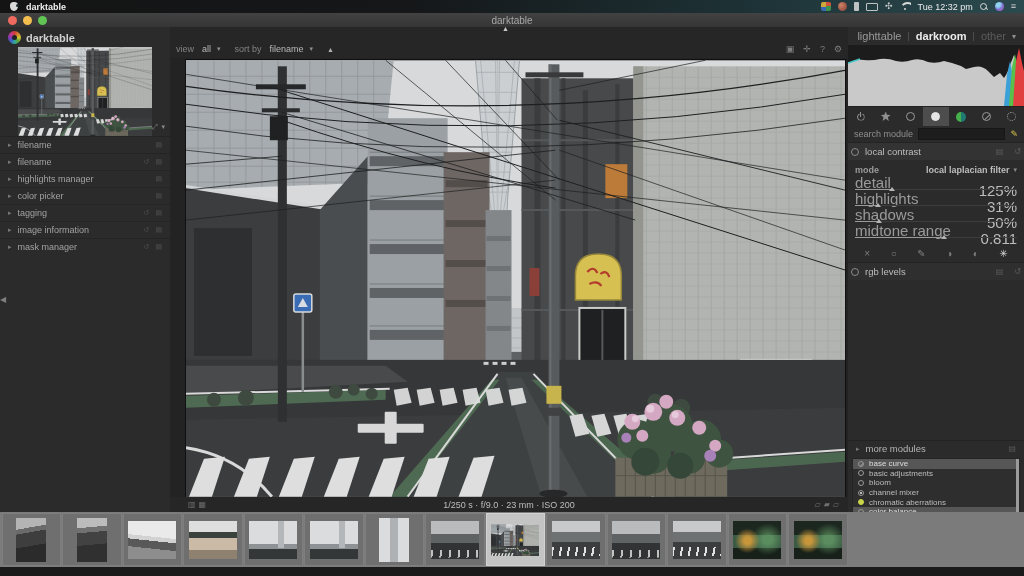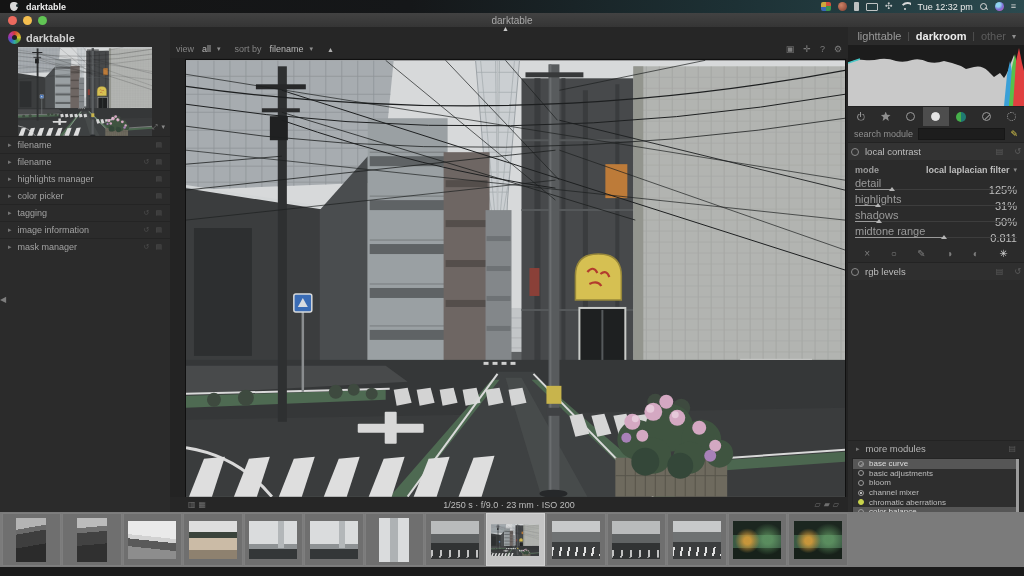--- a/index.html
+++ b/index.html
@@ -97,21 +97,21 @@
   .mod-head{height:17px;display:flex;align-items:center;gap:6px;padding:0 3px;font-size:9.5px;color:#bdbdbd;background:#333333;}
   .mod-power{width:8px;height:8px;border-radius:50%;border:1.3px solid #8a8a8a;box-sizing:border-box;}
   .mod-title{flex:1;}
   .mod-hico{font-size:8px;color:#7a7a7a;opacity:.6;margin-left:5px;}
   .lc-body{padding:3px 7px 4px 7px;}
   .lc-mode{display:flex;align-items:center;font-size:9px;height:14px;font-weight:bold;}
   .lc-mode .lab{color:#9a9a9a;flex:1;}
   .lc-mode .val{color:#bdbdbd;}
   .lc-mode .chev{color:#8a8a8a;font-size:7px;margin-left:4px;}
   .lc-slider{height:16px;position:relative;}
-  .lc-top{display:flex;font-size:11px;height:11px;align-items:center;gap:24px;}
+  .lc-top{display:flex;font-size:15px;height:11px;align-items:center;gap:24px;}
   .lc-top .lab{color:#9a9a9a;flex:1;}
   .lc-top .val{color:#bdbdbd;margin-top:15px;}
   .lc-track{position:relative;height:3px;}
   .lc-track::before{content:"";position:absolute;left:0;right:0;top:1px;height:1px;background:#3d3d3d;}
   .slider-fill{position:absolute;left:0;top:1px;height:1px;background:#9a9a9a;}
   .slider-marker{position:absolute;top:-1px;width:0;height:0;border-left:3px solid transparent;border-right:3px solid transparent;border-bottom:4px solid #b5b5b5;transform:translateX(-50%);}
   .blendrow{height:17px;display:flex;align-items:center;justify-content:space-around;padding:0 6px;font-size:10px;color:#7d7d7d;}
   .blendrow .bright{color:#d8d8d8;}
   .rp-spacer{height:160px;background:#2b2b2b;}
   .mm-head{height:15px;display:flex;align-items:center;gap:6px;padding:0 8px;font-size:9.5px;color:#b5b5b5;border-top:1px solid #232323;}

